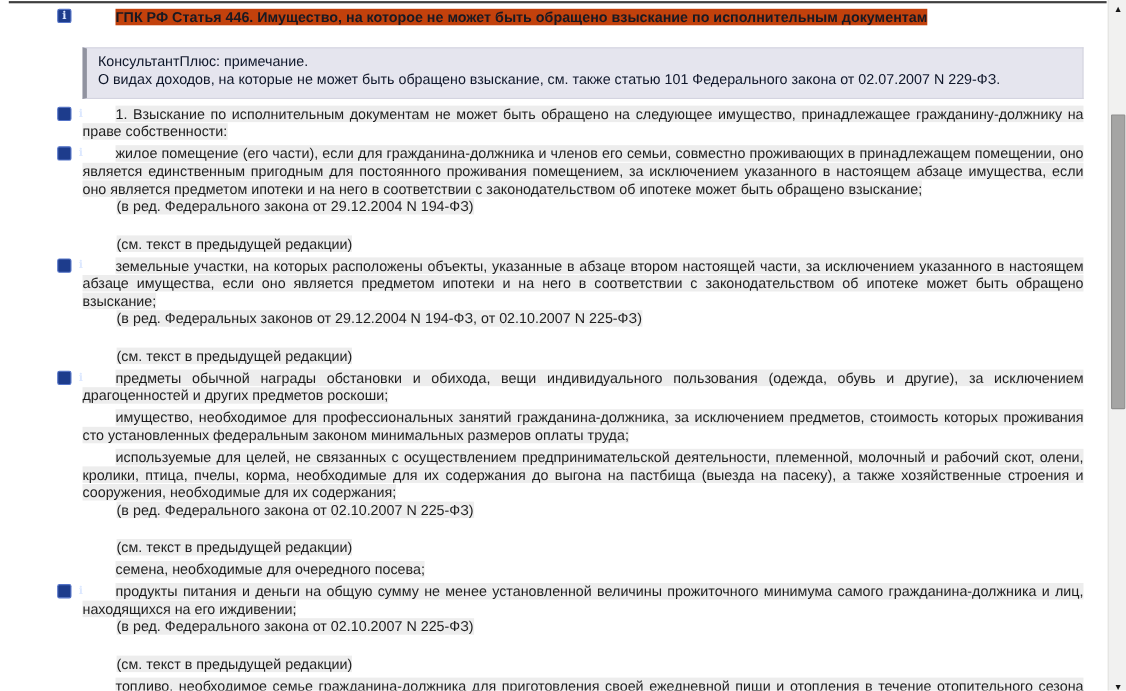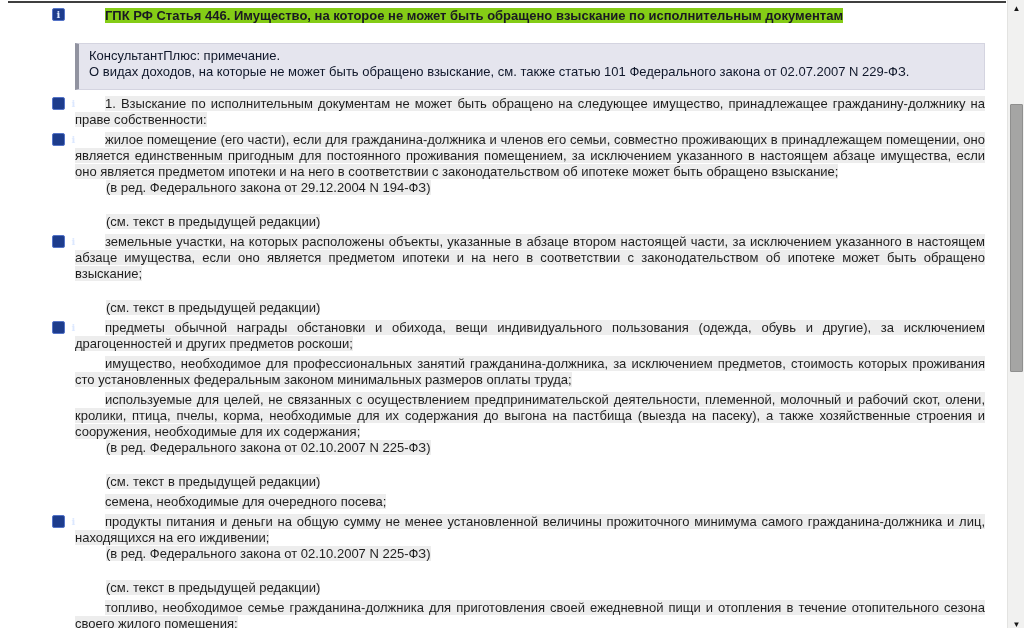--- a/index.html
+++ b/index.html
@@ -77,21 +77,21 @@
     text-indent:30px;
     line-height:16px;
   }
   .para.first{margin-top:6px;}
   .para .info-icon{left:-23px;top:1px;}
   .amend{
     margin:0;line-height:16px;text-align:left;text-indent:0;padding-left:31px;
   }
   .amend.see{margin-top:18px;}
   .hl{background:#ededed;}
-  .hl-title{background:#84cc16;}
+  .hl-title{background:#c2410c;}
   .see .hl{cursor:pointer;}
 </style>
 </head>
 <body>
 
 <div class="page">
 
   <div class="top-rule"></div>
 
   <div class="content">
@@ -118,20 +118,23 @@
     <div class="amend">
       <span class="hl">(в ред. Федерального закона от 29.12.2004 N 194-ФЗ)</span>
     </div>
     <div class="amend see">
       <span class="hl">(см. текст в предыдущей редакции)</span>
     </div>
 
     <div class="para">
       <span class="info-icon">i</span>
       <span class="hl">земельные участки, на которых расположены объекты, указанные в абзаце втором настоящей части, за исключением указанного в настоящем абзаце имущества, если оно является предметом ипотеки и на него в соответствии с законодательством об ипотеке может быть обращено взыскание;</span>
+    </div>
+    <div class="amend">
+      <span class="hl">(в ред. Федеральных законов от 29.12.2004 N 194-ФЗ, от 02.10.2007 N 225-ФЗ)</span>
     </div>
     <div class="amend see">
       <span class="hl">(см. текст в предыдущей редакции)</span>
     </div>
 
     <div class="para">
       <span class="info-icon">i</span>
       <span class="hl">предметы обычной награды обстановки и обихода, вещи индивидуального пользования (одежда, обувь и другие), за исключением драгоценностей и других предметов роскоши;</span>
     </div>
 

